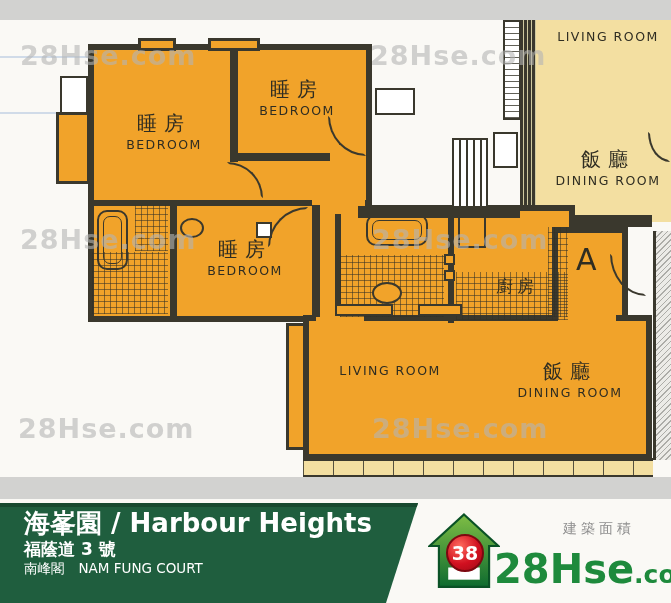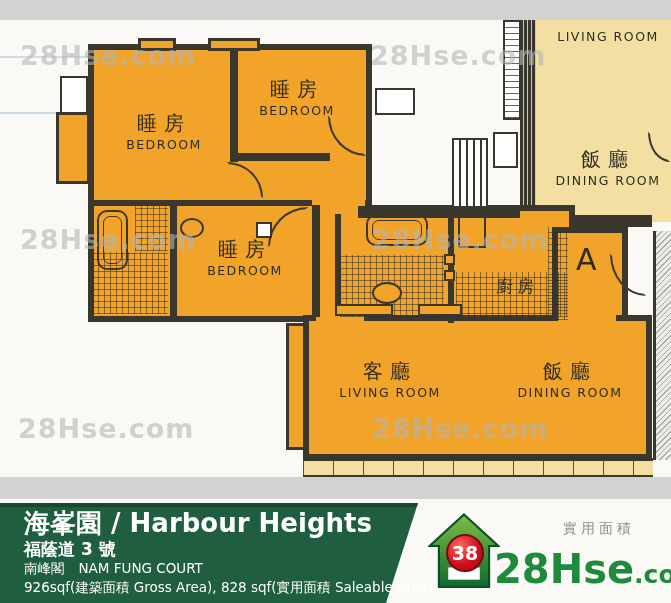--- a/index.html
+++ b/index.html
@@ -141,21 +141,20 @@
     <span class="en">BEDROOM</span>
   </div>
   <div class="roomlabel" style="left:185px;top:238px;width:120px;">
     <span class="zh">睡房</span>
     <span class="en">BEDROOM</span>
   </div>
   <div class="roomlabel" style="left:452px;top:232px;width:130px;">
     <span class="zh" style="font-size:17px;letter-spacing:4px;margin-top:45px;">廚房</span>
   </div>
   <div class="roomlabel" style="left:330px;top:360px;width:120px;">
-    <span class="zh">客廳</span>
     <span class="en">LIVING ROOM</span>
   </div>
   <div class="roomlabel" style="left:510px;top:360px;width:120px;">
     <span class="zh">飯廳</span>
     <span class="en">DINING ROOM</span>
   </div>
   <div class="abs" style="left:576px;top:242px;font-size:30px;color:#2f2d22;z-index:6;">A</div>
 
   <div class="wm" style="left:20px;top:40px;">28Hse.com</div>
   <div class="wm" style="left:370px;top:40px;">28Hse.com</div>
@@ -163,23 +162,22 @@
   <div class="wm" style="left:372px;top:224px;">28Hse.com</div>
   <div class="wm" style="left:18px;top:413px;">28Hse.com</div>
   <div class="wm" style="left:372px;top:413px;">28Hse.com</div>
 
   <div class="footer-green"></div>
   <div class="ftext" style="top:506px;font-size:26px;font-weight:bold;">海峯園 / Harbour Heights</div>
   <div class="ftext" style="top:538px;font-size:17px;font-weight:bold;">福蔭道 3 號</div>
   <div class="ftext" style="top:560px;font-size:13.5px;">
     <span>南峰閣</span><span style="display:inline-block;width:14px;"></span><span>NAM FUNG COURT</span>
   </div>
-  <div class="ftext" style="top:579px;font-size:13.5px;">926sqf(建築面積 Gross Area), 828 sqf(實用面積 Saleable Area)</div>
 
-  <div class="tagline" style="left:563px;top:520px;">實用面積</div>
+  <div class="tagline" style="left:563px;top:520px;">建築面積</div>
   <div class="logo-house" style="left:428px;top:513px;width:72px;height:76px;">
     <svg width="72" height="76" viewBox="0 0 100 106">
       <defs>
         <linearGradient id="hg" x1="0" y1="0" x2="0" y2="1">
           <stop offset="0" stop-color="#7FBE45"></stop>
           <stop offset="1" stop-color="#0E6B2F"></stop>
         </linearGradient>
       </defs>
       <path d="M50 2 L98 46 L85 46 L85 103 L15 103 L15 46 L2 46 Z" fill="url(#hg)" stroke="#0A5226" stroke-width="3"></path>
       <rect x="28" y="76" width="44" height="17" fill="#ffffff"></rect>

